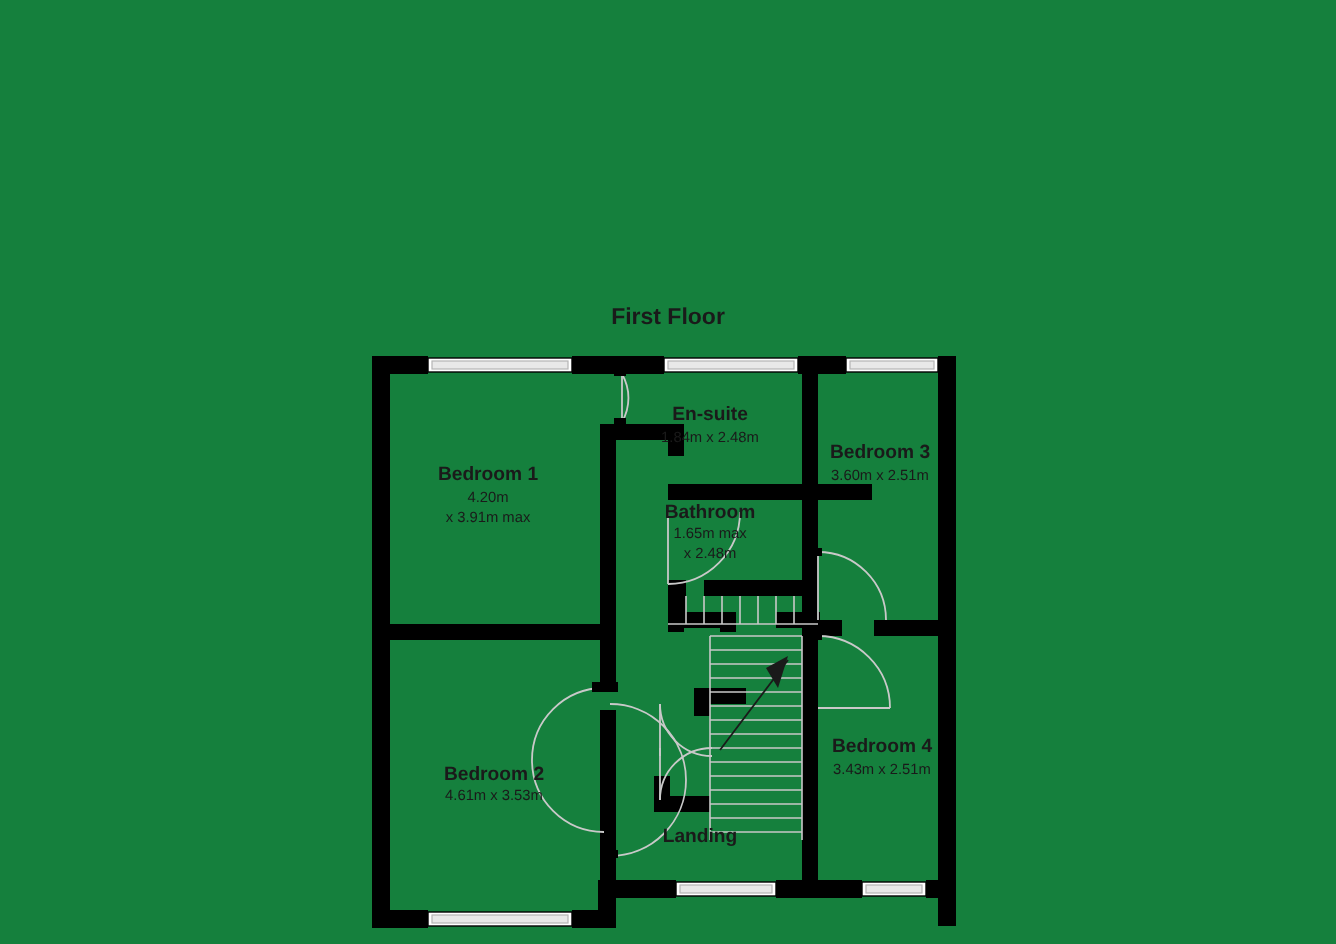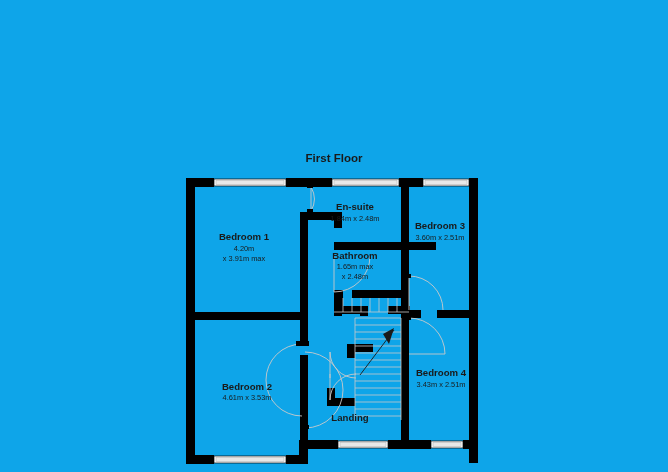--- a/index.html
+++ b/index.html
@@ -12,21 +12,21 @@
     width: 668px;
     height: 472px;
     font-family: "Liberation Sans", sans-serif;
     overflow: hidden;
     position: relative;
   }
   #floorplan-root {
     position: relative;
     width: 668px;
     height: 472px;
-    background: #0ea5e9;
+    background: #15803d;
   }
   #plan-svg {
     position: absolute;
     left: 0;
     top: 0;
     width: 668px;
     height: 472px;
     display: block;
   }
   .plan-title {

